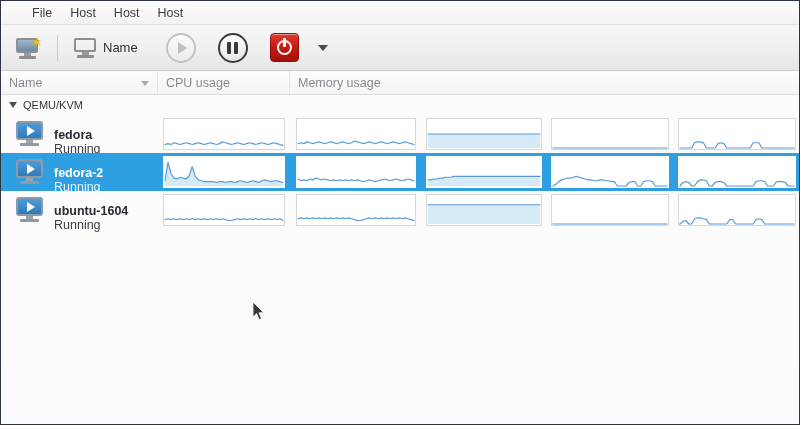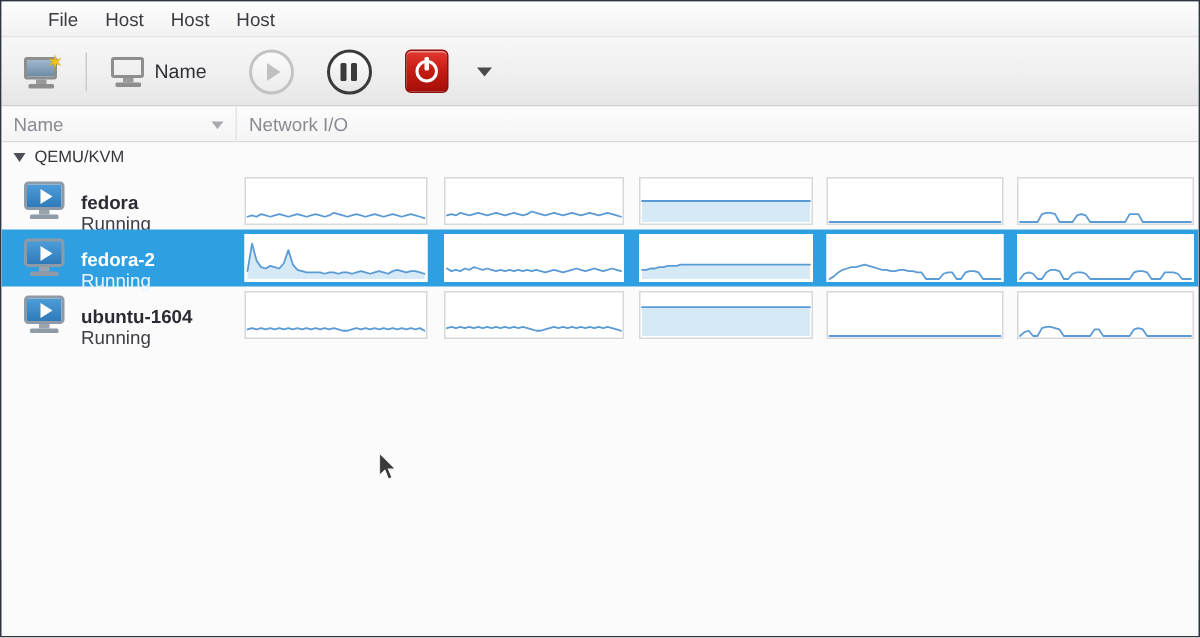--- a/index.html
+++ b/index.html
@@ -399,22 +399,25 @@
     </div>
 
     <div class="ico-caret"></div>
   </div>
 
   <div class="colheader">
     <div class="col" style="width:157px">
       <span>Name</span>
       <span class="sort-caret"></span>
     </div>
-    <div class="col" style="width:128px">
-      <span>Network I/O</span>
+    <div class="col" style="width:132px">
+      <span>CPU usage</span>
+    </div>
+    <div class="col" style="width:125px">
+      <span>Memory usage</span>
     </div>
   </div>
 
   <div class="listbody">
 
     <div class="grouprow">
       <span class="expander"></span>
       <span class="group-label">QEMU/KVM</span>
     </div>
 

